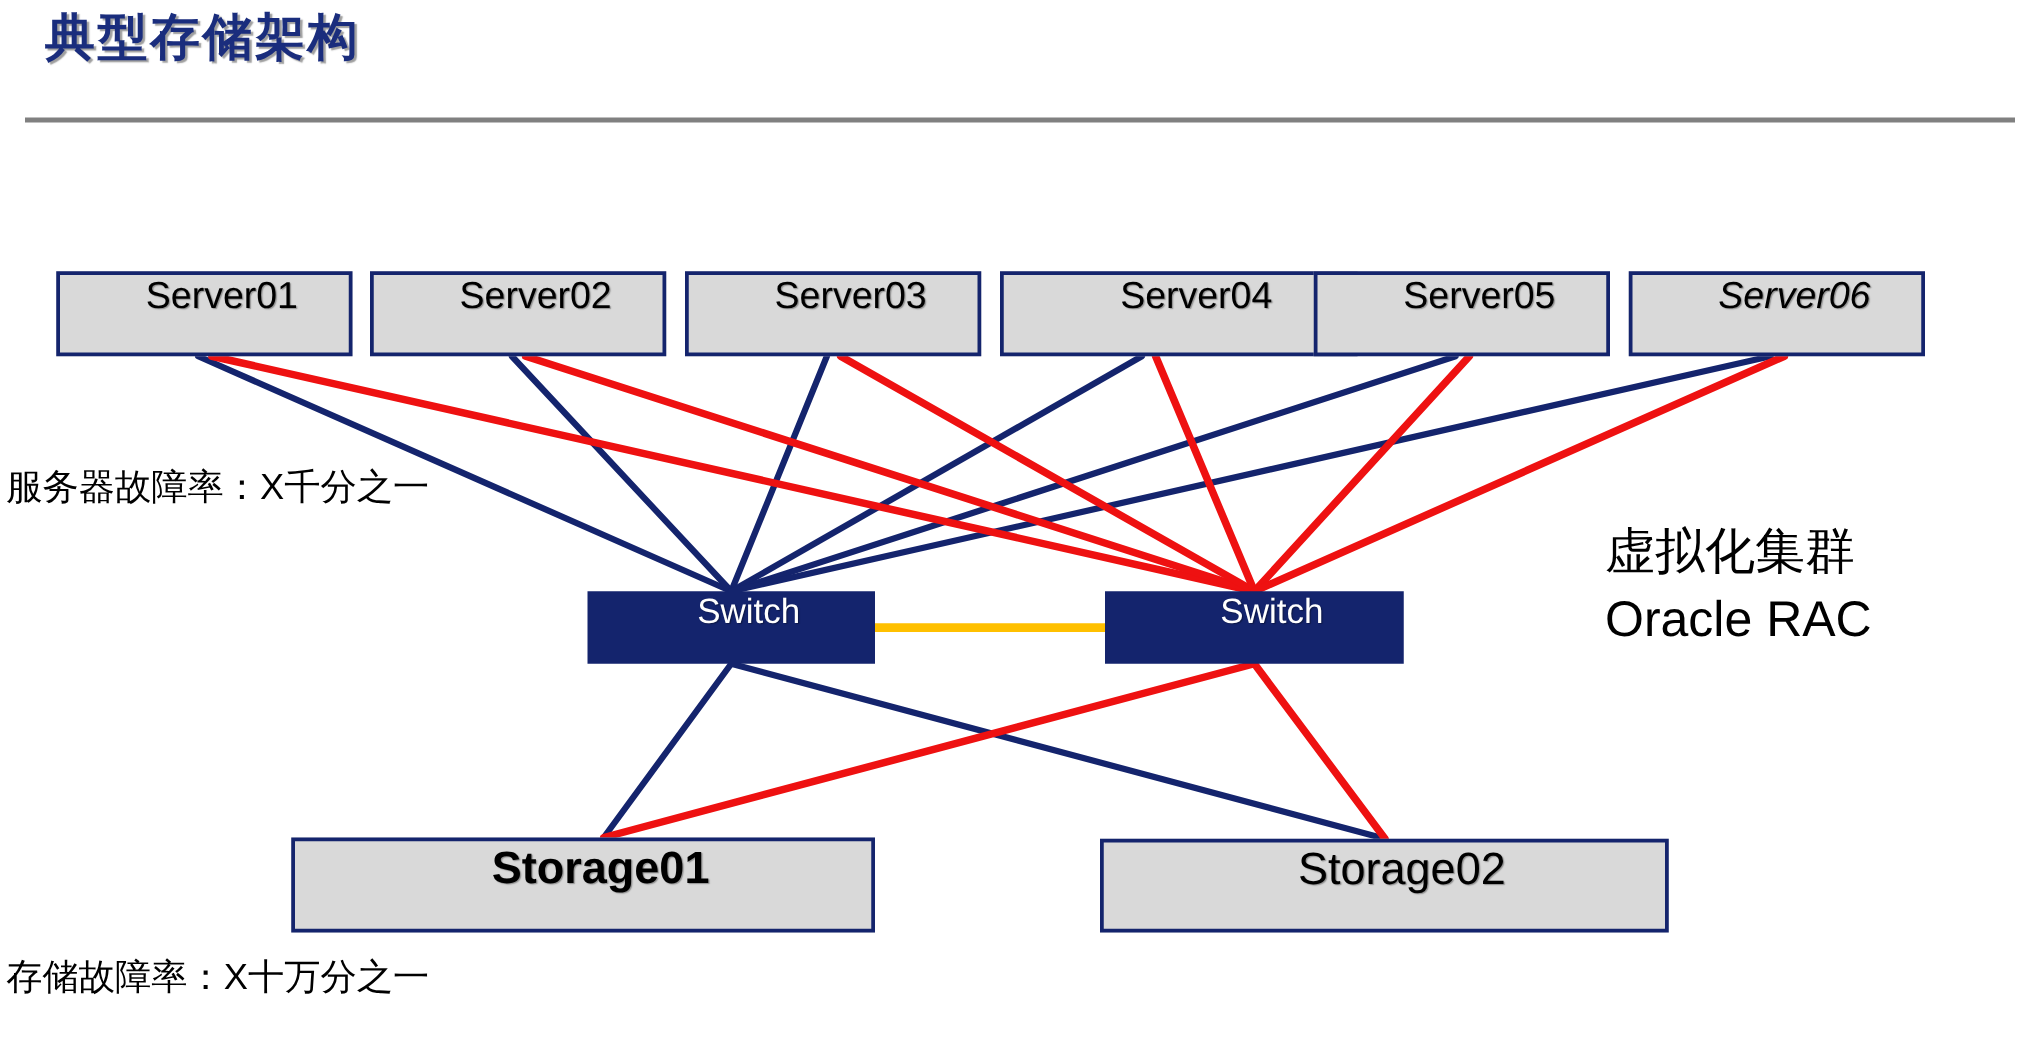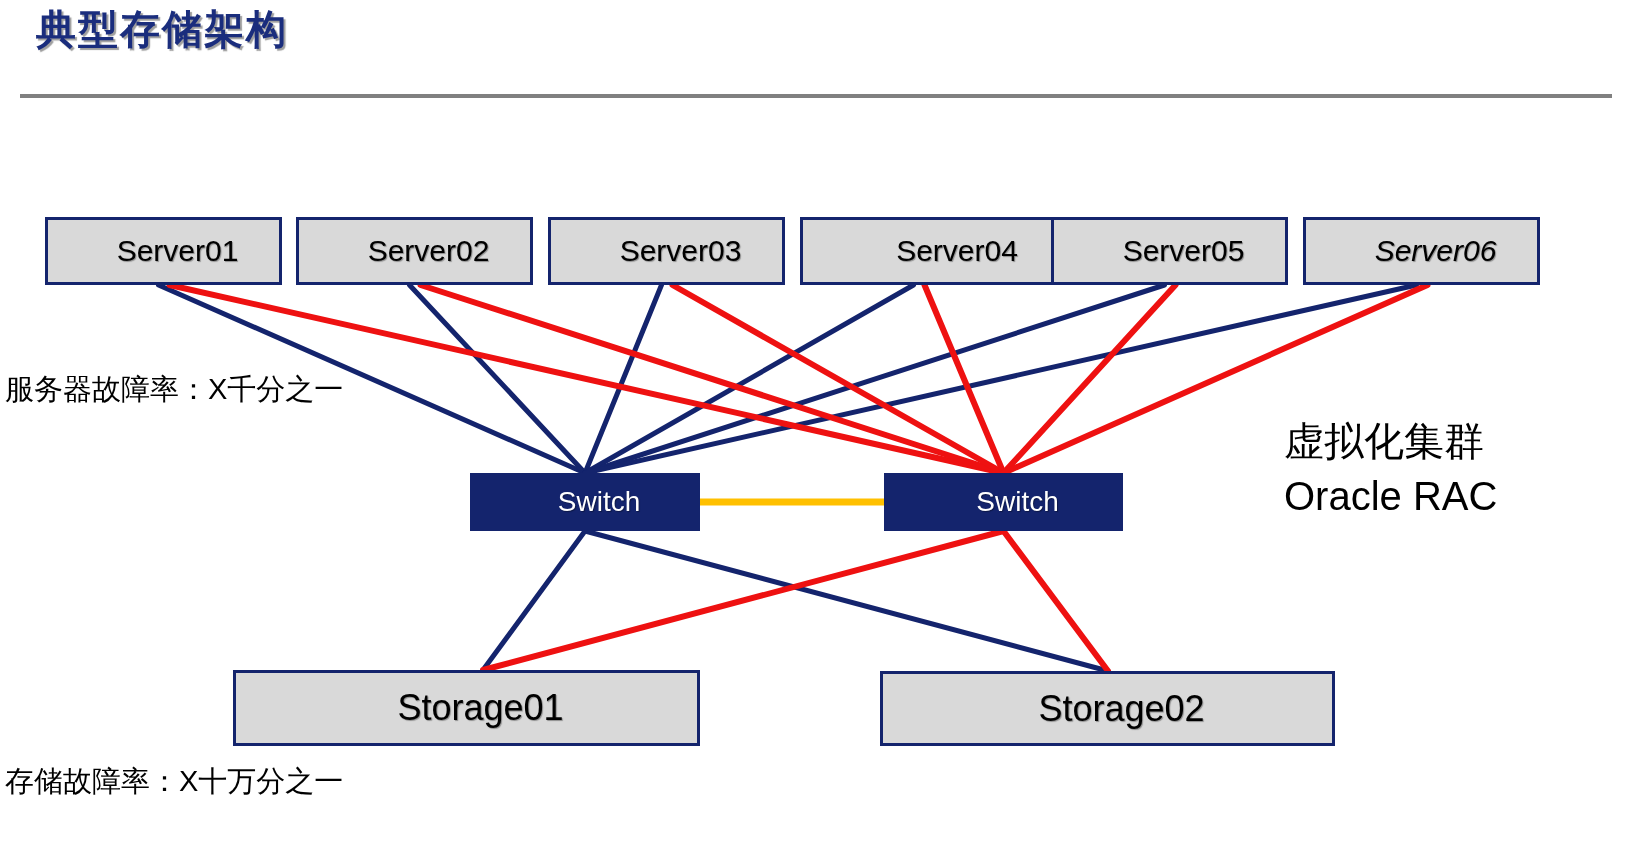--- a/index.html
+++ b/index.html
@@ -16,21 +16,21 @@
     font-size:40px; font-weight:700; letter-spacing:2px;
     color:var(--title-navy); text-shadow:2px 2px 1px rgba(40,40,40,0.45);
   }
   .title-divider{
     position:absolute; left:20px; top:94px; width:1592px; height:4px;
     background:var(--rule);
   }
   .edges-layer{position:absolute; left:0; top:0; width:1632px; height:847px;}
   .node{
     position:absolute; box-sizing:border-box;
-    display:flex; align-items:center; justify-content:center;
+    display:flex; justify-content:center;
     color:var(--ink); text-shadow:1px 1px 1px rgba(0,0,0,0.35);padding-left:28px;
   }
   .node.server{background:var(--box-fill); border:3px solid var(--navy); font-size:30px;}
   .node.switch{background:var(--navy); color:var(--switch-text); font-size:28px;}
   .node.storage{background:var(--box-fill); border:3px solid var(--navy); font-size:36px;}
   .side-label{
     position:absolute; color:var(--ink); font-size:29px; white-space:nowrap;
   }
   .annotation{
     position:absolute; left:1284px; top:414px; color:var(--ink);
@@ -82,21 +82,21 @@
       </div>
       <div class="node server" style="left: 1303px; top: 217px; width: 237px; height: 68px; font-style: italic;">
         <span>Server06</span>
       </div>
       <div class="node switch" style="left: 470px; top: 473px; width: 230px; height: 58px;">
         <span>Switch</span>
       </div>
       <div class="node switch" style="left: 884px; top: 473px; width: 239px; height: 58px;">
         <span>Switch</span>
       </div>
-      <div class="node storage" style="left: 233px; top: 670px; width: 467px; height: 76px;">
+      <div class="node storage" style="left: 233px; top: 670px; width: 467px; height: 76px; font-weight: bold;">
         <span>Storage01</span>
       </div>
       <div class="node storage" style="left: 880px; top: 671px; width: 455px; height: 75px;">
         <span>Storage02</span>
       </div>
     </div>
 
   <div class="side-label" style="left:5px; top:762px;">存储故障率：X十万分之一</div>
 
   <div class="side-label" style="left:5px; top:370px;">服务器故障率：X千分之一</div>

